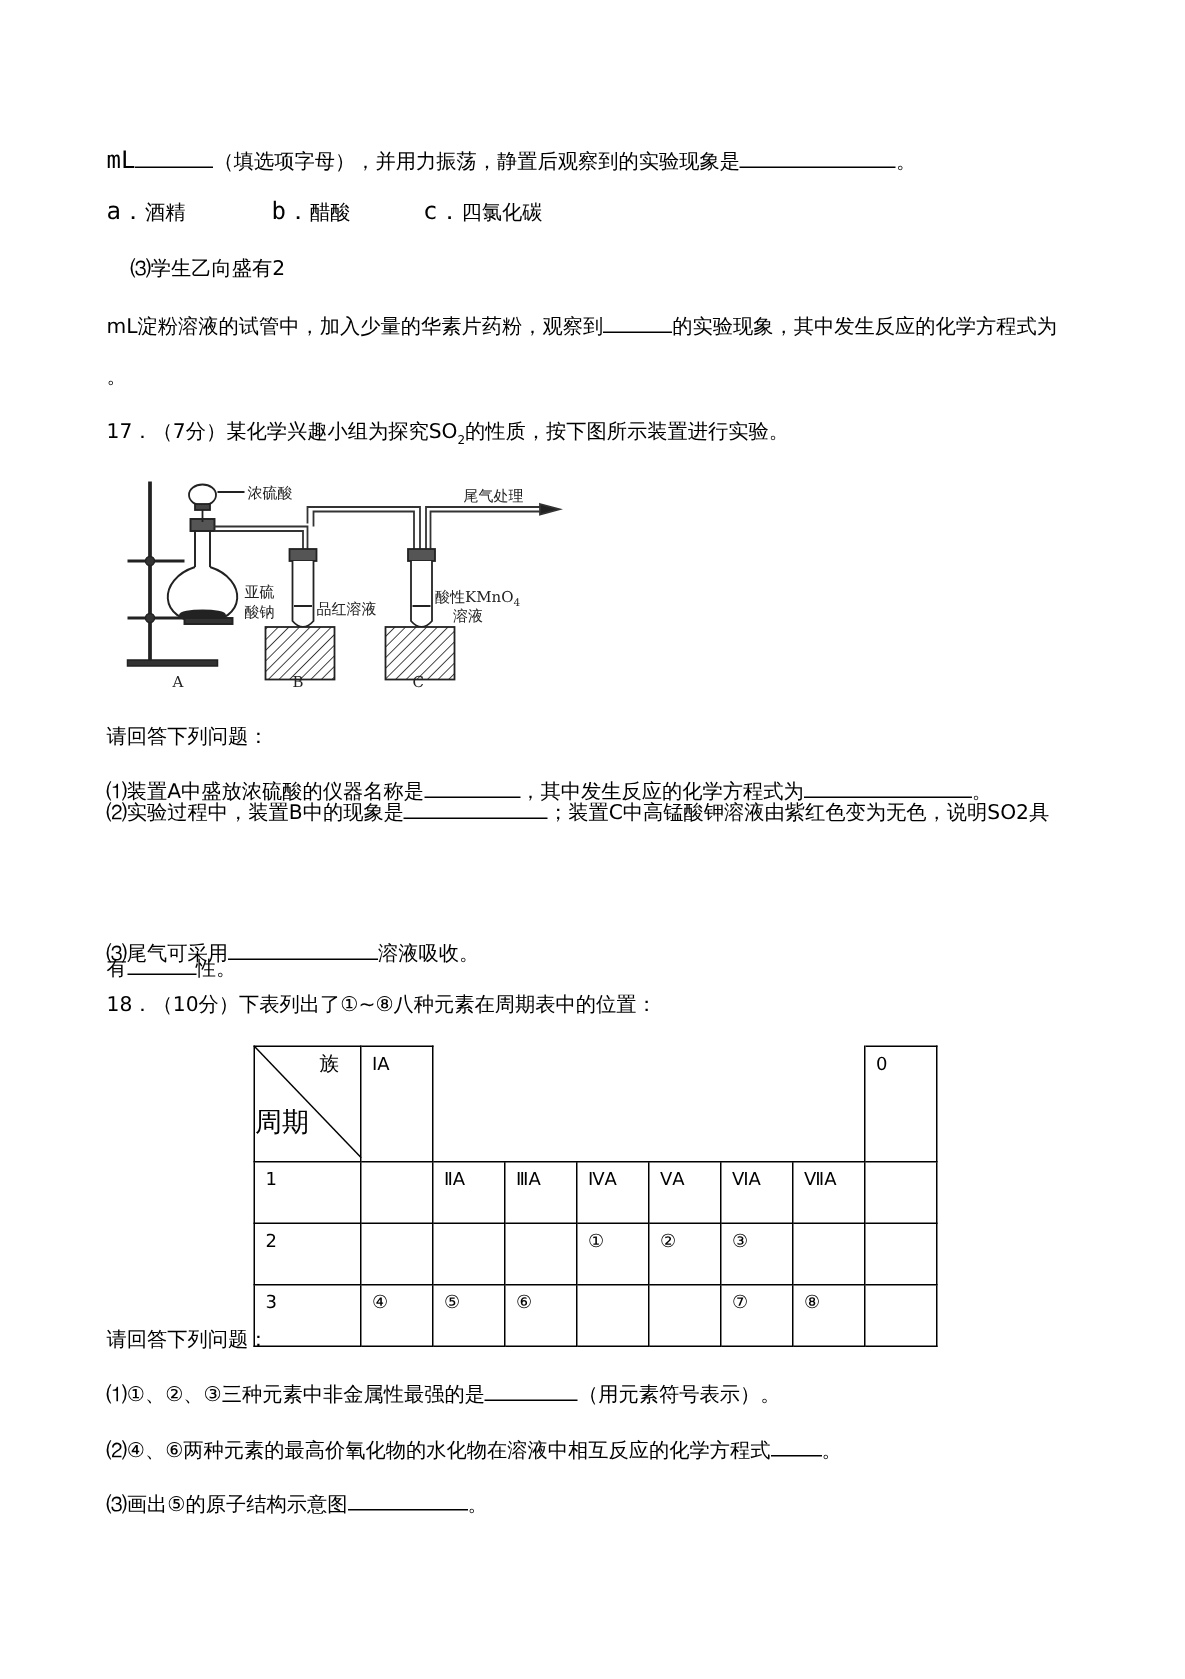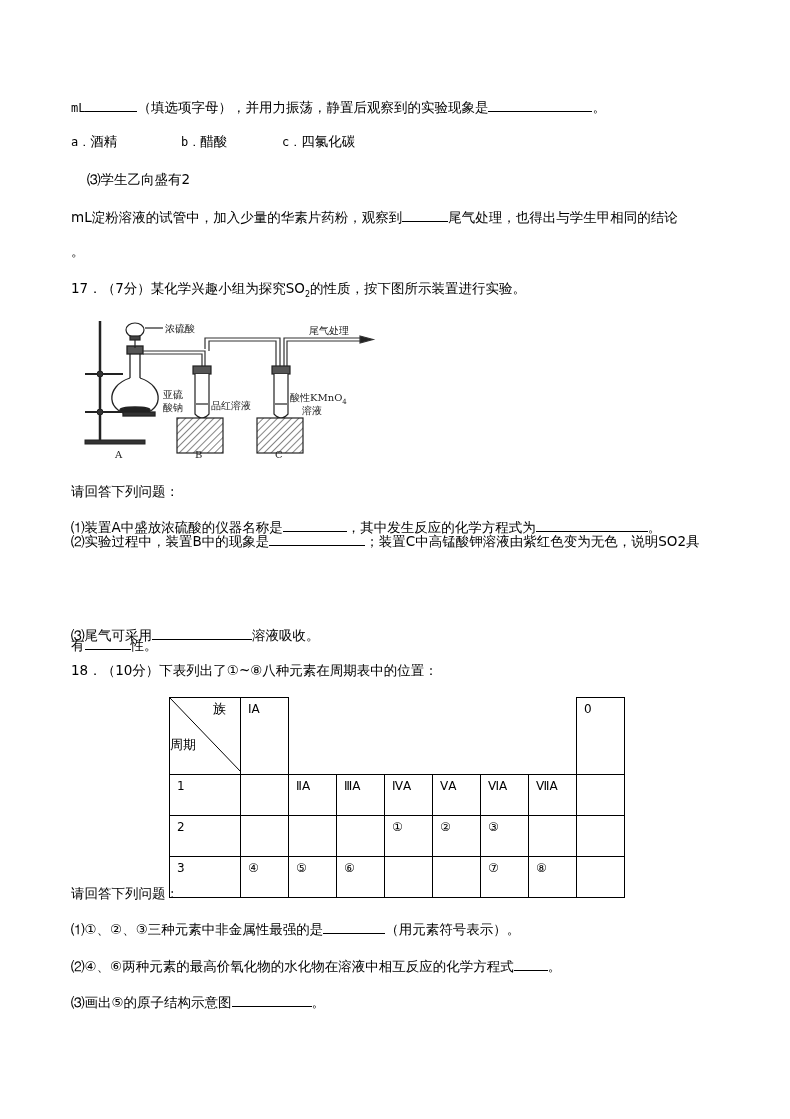--- a/index.html
+++ b/index.html
@@ -1,48 +1,48 @@
 <!DOCTYPE html>
 <html><head>
 <meta charset="utf-8">
 <style>
   html, body { margin: 0; padding: 0; background: #ffffff; }
   body { width: 790px; height: 1119px; position: relative; overflow: hidden;
          font-family: "DejaVu Sans", sans-serif; color: #000; font-size: 13.5px; }
   .line { position: absolute; left: 71px; white-space: nowrap; line-height: 18px; }
   .blank { display: inline-block; border-bottom: 1px solid #000; height: 14px; vertical-align: baseline; }
-  .mono { font-family: "DejaVu Sans Mono", monospace; font-size: 12px; }
+  .mono { font-family: "DejaVu Sans Mono", monospace; font-size: 16px; }
   .opt { display: inline-block; }
   sub { font-size: 8px; }
   #figure { position: absolute; left: 75px; top: 316px; }
   #figure text { font-family: "DejaVu Serif", serif; }
   table.pt { position: absolute; left: 169px; top: 697px; border-collapse: collapse; }
   table.pt td { border: 1px solid #000; padding: 0 0 0 7px; vertical-align: top; font-size: 12px; height: 36px; }
   table.pt td.hdr { height: 72px; }
   .diag { position: relative; width: 70px; height: 72px; padding: 0 !important; }
   .diag svg { position: absolute; left: 0; top: 0; }
   .diag .zu { position: absolute; right: 14px; top: 2px; font-size: 13px; }
-  .diag .zq { position: absolute; left: 0; top: 38px; font-size: 13px; }
+  .diag .zq { position: absolute; left: 0; top: 38px; font-size: 18px; }
   .cell-pad { padding-top: 4px !important; }
 </style>
 </head>
 <body>
 
 <div class="line" style="top:97px;">
   <span class="mono">mL</span><span class="blank" style="width:52px"></span><span>（填选项字母），并用力振荡，静置后观察到的实验现象是</span><span class="blank" style="width:104px"></span><span>。</span>
 </div>
 
 <div class="line" style="top:132px;">
   <span class="opt" style="width:110px"><span class="mono">a．</span><span>酒精</span></span><span class="opt" style="width:101px"><span class="mono">b．</span><span>醋酸</span></span><span class="opt"><span class="mono">c．</span><span>四氯化碳</span></span>
 </div>
 
 <div class="line" style="top:170px;margin-left:16px;">⑶学生乙向盛有2</div>
 
 <div class="line" style="top:207px;">
-  <span>mL淀粉溶液的试管中，加入少量的华素片药粉，观察到</span><span class="blank" style="width:46px"></span><span>尾气处理，也得出与学生甲相同的结论</span>
+  <span>mL淀粉溶液的试管中，加入少量的华素片药粉，观察到</span><span class="blank" style="width:46px"></span><span>的实验现象，其中发生反应的化学方程式为</span>
 </div>
 
 <div class="line" style="top:242px;">。</div>
 
 <div class="line" style="top:279px;">
   <span>17．（7分）某化学兴趣小组为探究SO</span><sub>2</sub><span>的性质，按下图所示装置进行实验。</span>
 </div>
 
 <svg id="figure" width="310" height="145" viewBox="0 0 310 145">
 

